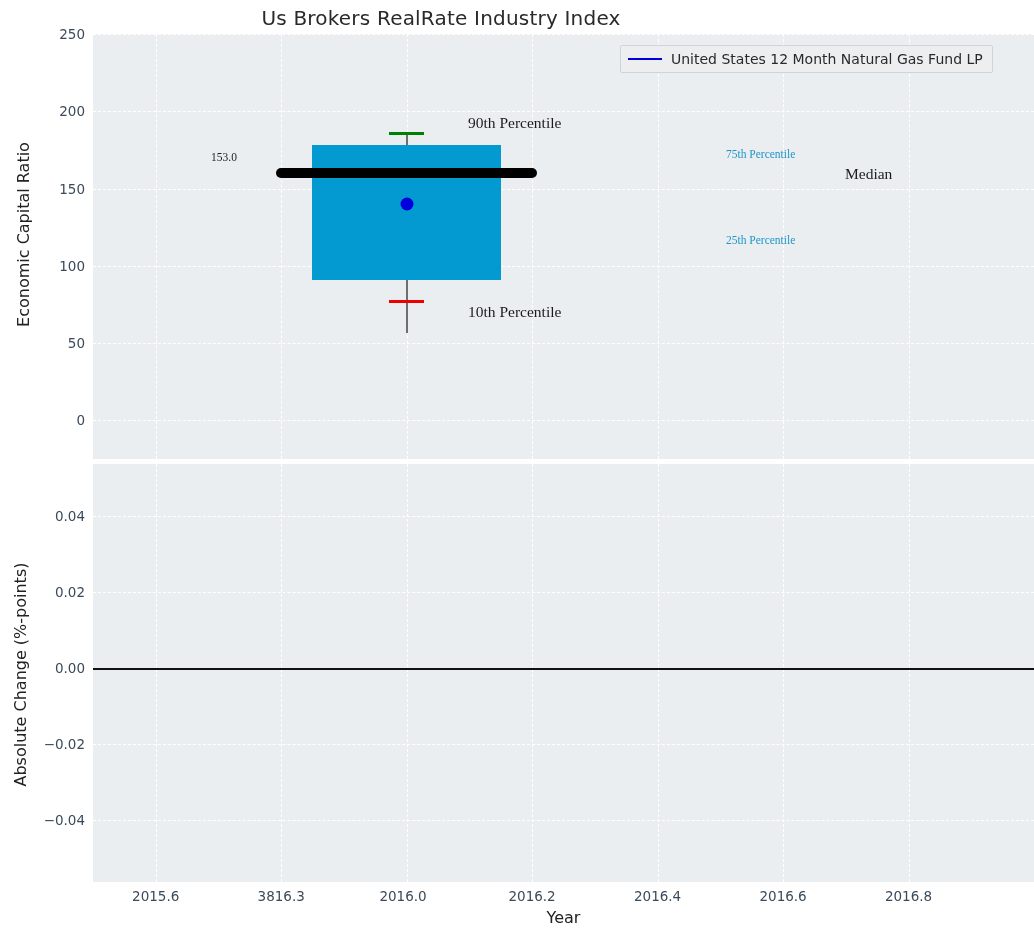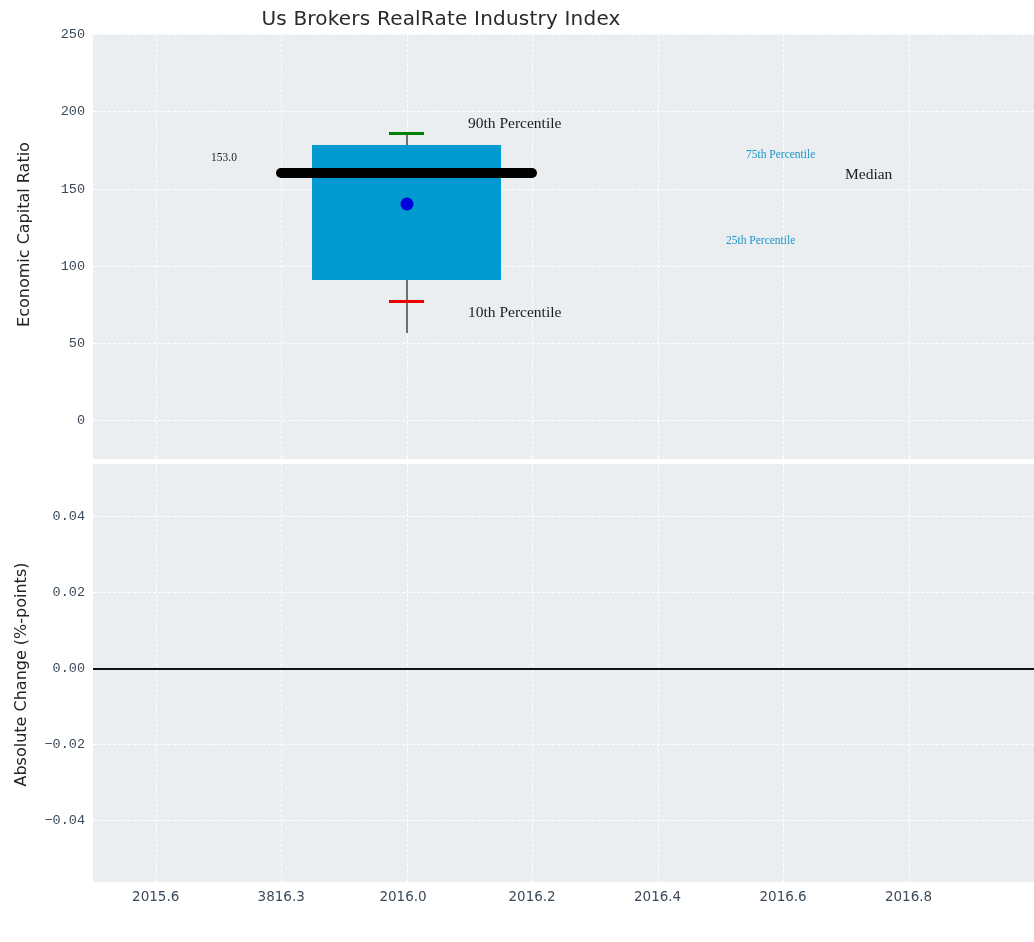--- a/index.html
+++ b/index.html
@@ -103,21 +103,20 @@
     width: 80px;
     text-align: right;
     font-size: 13.5px;
     color: #3b4a5a;
     transform: translateY(-50%);
   }
   #yticks-top, #yticks-bottom {
     position: absolute;
     left: 0;
     width: 85px;
-    font-family: Liberation Mono, monospace;
   }
   #yticks-top { top: 34px; height: 425px; }
   #yticks-bottom { top: 464px; height: 418px; }
 
   .xtick {
     position: absolute;
     top: 888px;
     width: 90px;
     margin-left: -45px;
     text-align: center;
@@ -245,21 +244,21 @@
 
     <div id="cap-low" style="left:295.7px; top:266px; width:35px;"></div>
 
     <div id="median-bar" style="left:183.0px; top:134px; width:261px;"></div>
 
     <div id="mean-dot" style="left:313.8px; top:170px;"></div>
 
     <div class="annot" style="left:375px; top:80px;">90th Percentile</div>
     <div class="annot" style="left:375px; top:269px;">10th Percentile</div>
     <div class="annot" style="left:752px; top:131px;text-align:center;">Median</div>
-    <div class="annot-pct" style="left:633px; top:114px;margin-left:20px;">75th Percentile</div>
+    <div class="annot-pct" style="left:633px; top:114px;">75th Percentile</div>
     <div class="annot-pct" style="left:633px; top:200px;">25th Percentile</div>
     <div id="value-label" style="left:118px; top:117px;">153.0</div>
   </div>
 
   <div id="yticks-top">
     <div class="ytick" style="top:0px">250</div>
     <div class="ytick" style="top:77.3px">200</div>
     <div class="ytick" style="top:154.5px">150</div>
     <div class="ytick" style="top:231.8px">100</div>
     <div class="ytick" style="top:309.1px">50</div>
@@ -294,15 +293,20 @@
   <div class="xtick" style="left:155.7px">2015.6</div>
   <div class="xtick" style="left:281.2px">3816.3</div>
   <div class="xtick" style="left:403px">2016.0</div>
   <div class="xtick" style="left:532.1px">2016.2</div>
   <div class="xtick" style="left:657.6px">2016.4</div>
   <div class="xtick" style="left:783.1px">2016.6</div>
   <div class="xtick" style="left:908.5px">2016.8</div>
 
   <div class="axis-label-y" id="ylabel-top">Economic Capital Ratio</div>
   <div class="axis-label-y" id="ylabel-bottom">Absolute Change (%-points)</div>
-
+  <div id="xlabel">Year</div>
+
+  <div id="legend">
+    <span id="legend-swatch"></span>
+    <span id="legend-label">United States 12 Month Natural Gas Fund LP</span>
+  </div>
 
 </div>
 
 </body></html>

